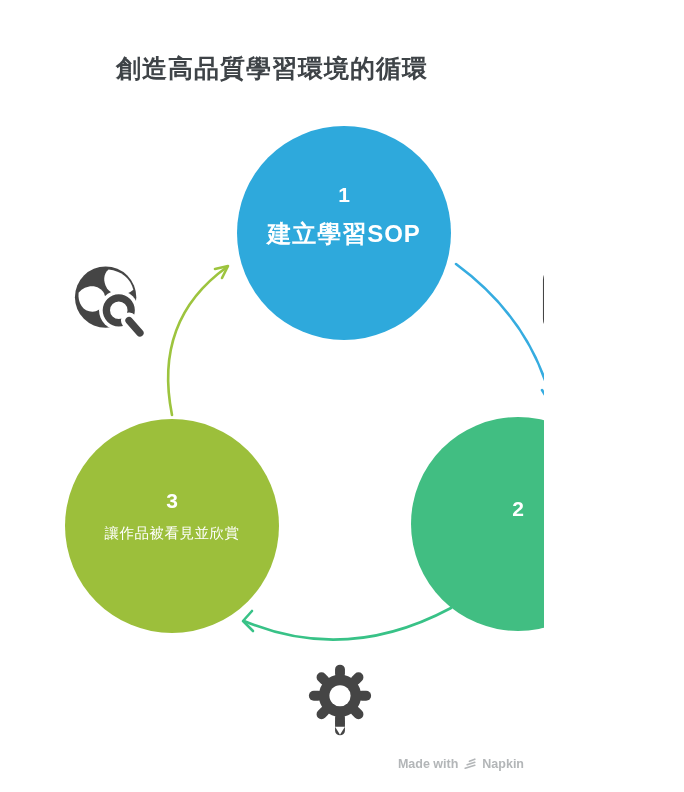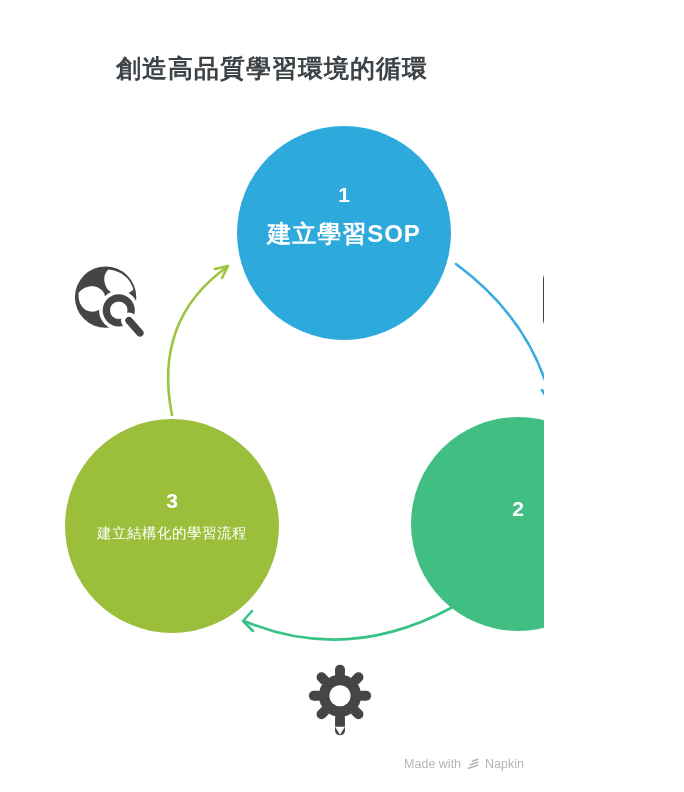--- a/index.html
+++ b/index.html
@@ -23,21 +23,21 @@
   .step-3{left:65px;top:419px;background:#9cbf3b;}
   .num{font-size:21px;font-weight:700;margin-bottom:11px;}
   .label{font-size:24px;font-weight:700;letter-spacing:1px;margin-bottom:13px;}
   .desc{font-size:14.5px;font-weight:400;letter-spacing:0.5px;}
   .icon{position:absolute;color:#454545;}
   .icon-globe{left:72px;top:262px;}
   .icon-clipboard{left:537px;top:262px;}
   .icon-gear{left:306px;top:659px;}
   .watermark{
     position:absolute;right:20px;top:757px;display:flex;align-items:flex-start;gap:5px;
-    color:#b3b6b8;font-size:12.5px;font-weight:400;cursor:pointer;
+    color:#b3b6b8;font-size:12.5px;font-weight:700;cursor:pointer;
   }
   .watermark svg{display:block;}
 </style>
 </head>
 <body>
 
 <div id="canvas">
 
   <div class="title">創造高品質學習環境的循環</div>
 
@@ -65,21 +65,21 @@
 
   <div class="circle step-2">
     <div class="inner">
       <div class="num">2</div>
     </div>
   </div>
 
   <div class="circle step-3">
     <div class="inner">
       <div class="num">3</div>
-      <div class="desc">建立結構化的學習流程</div>
+      <div class="desc">讓作品被看見並欣賞</div>
     </div>
   </div>
 
   <span class="icon icon-globe">
     <svg width="76" height="82" viewBox="0 0 52 56">
       <circle cx="23" cy="24" r="21" fill="currentColor"></circle>
       <path d="M25 5 C34 6 40 11 42 19 C36 24 28 23 24 18 C21 13 21.5 8 25 5 Z" fill="#fff"></path>
       <path d="M4.5 21 C10 14.5 19 15.5 22 21.5 C24.5 27.5 20.5 33.5 14 34 C7.5 34 3.8 28 4.5 21 Z" fill="#fff"></path>
       <circle cx="32" cy="33" r="13.5" fill="#fff"></circle>
       <circle cx="32" cy="33" r="8.5" fill="#fff" stroke="currentColor" stroke-width="5"></circle>

